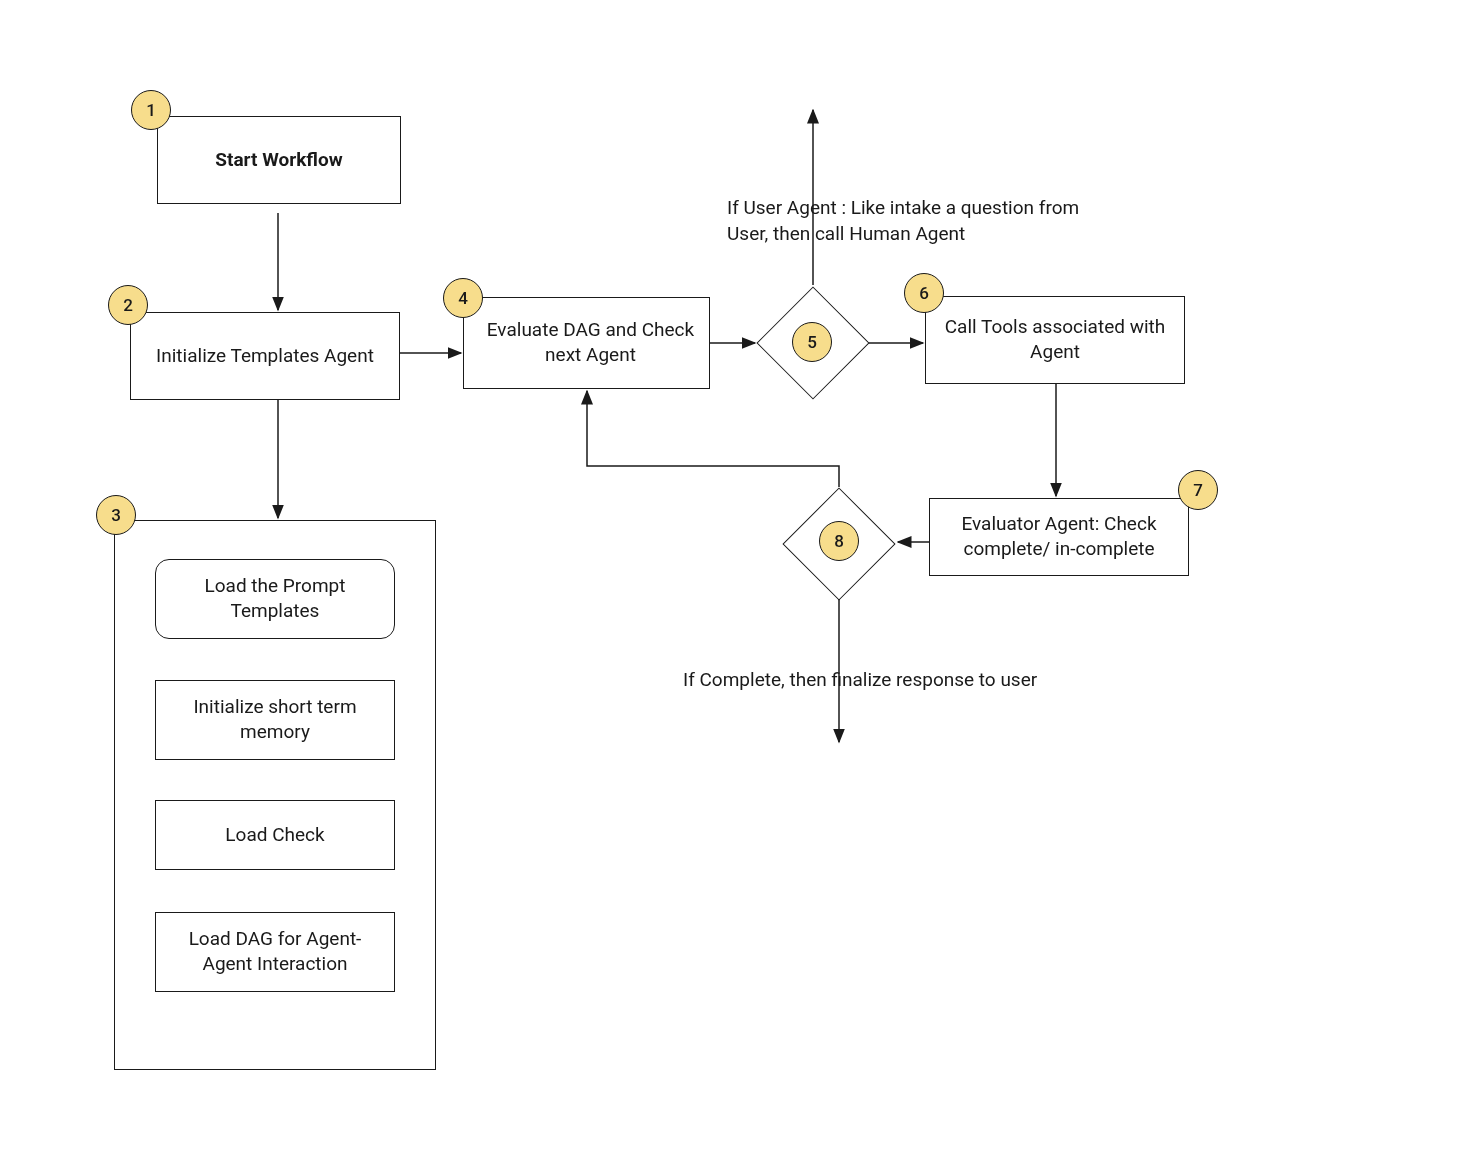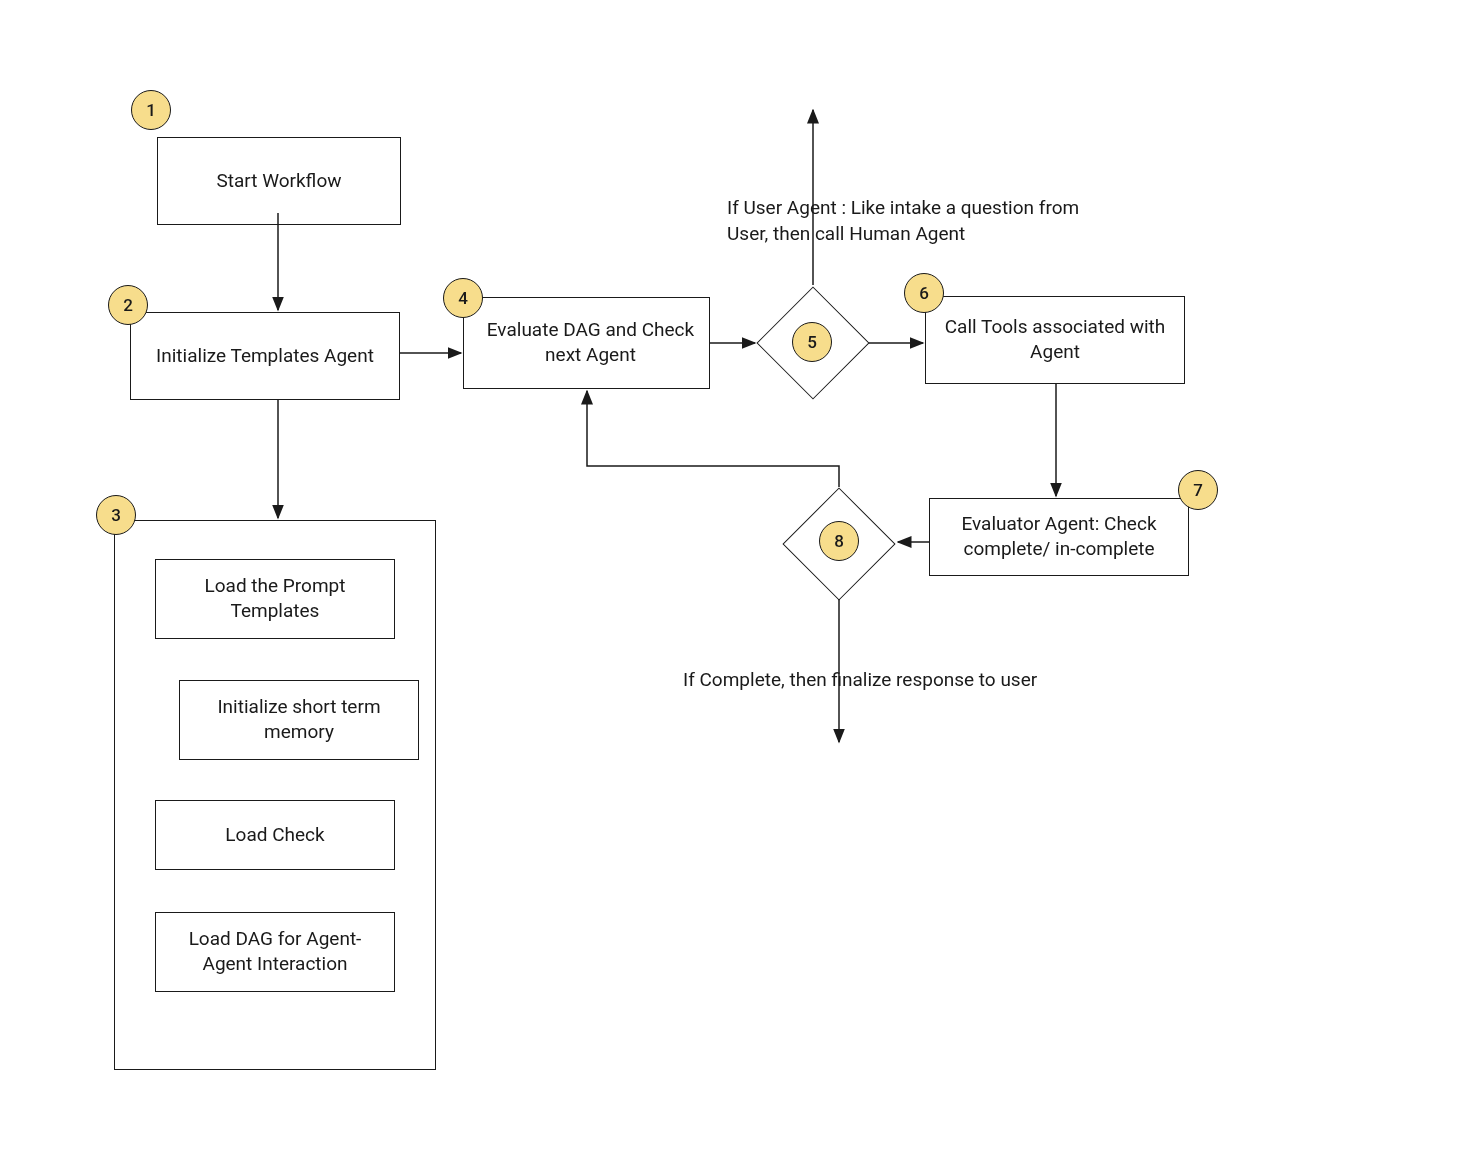--- a/index.html
+++ b/index.html
@@ -76,36 +76,36 @@
       left: 0;
       width: 1468px;
       height: 1160px;
       pointer-events: none;
     }
   </style>
 </head>
 <body>
 
 <div class="badge" style="left:131px; top:90px;">1</div>
-<div class="node" style="left:157px; top:137px; width:244px; height:88px;">
+<div class="node" style="left:157px; top:116px; width:244px; height:88px;font-weight:bold;">
   <span>Start Workflow</span>
 </div>
 
 <div class="badge" style="left:108px; top:285px;">2</div>
 <div class="node" style="left:130px; top:312px; width:270px; height:88px;">
   <span>Initialize Templates Agent</span>
 </div>
 
 <div class="badge" style="left:96px; top:495px;">3</div>
 <div class="container-node" style="left:114px; top:520px; width:322px; height:550px;"></div>
 
-<div class="sub-node" style="left:155px; top:559px; width:240px; height:80px;">
+<div class="sub-node" style="left:155px; top:559px; width:240px; height:80px;border-radius:14px;">
   <span>Load the Prompt Templates</span>
 </div>
-<div class="sub-node" style="left:155px; top:680px; width:240px; height:80px;margin-left:24px;">
+<div class="sub-node" style="left:155px; top:680px; width:240px; height:80px;">
   <span>Initialize short term memory</span>
 </div>
 <div class="sub-node" style="left:155px; top:800px; width:240px; height:70px;">
   <span>Load Check</span>
 </div>
 <div class="sub-node" style="left:155px; top:912px; width:240px; height:80px;">
   <span>Load DAG for Agent-Agent Interaction</span>
 </div>
 
 <div class="badge" style="left:443px; top:278px;">4</div>

